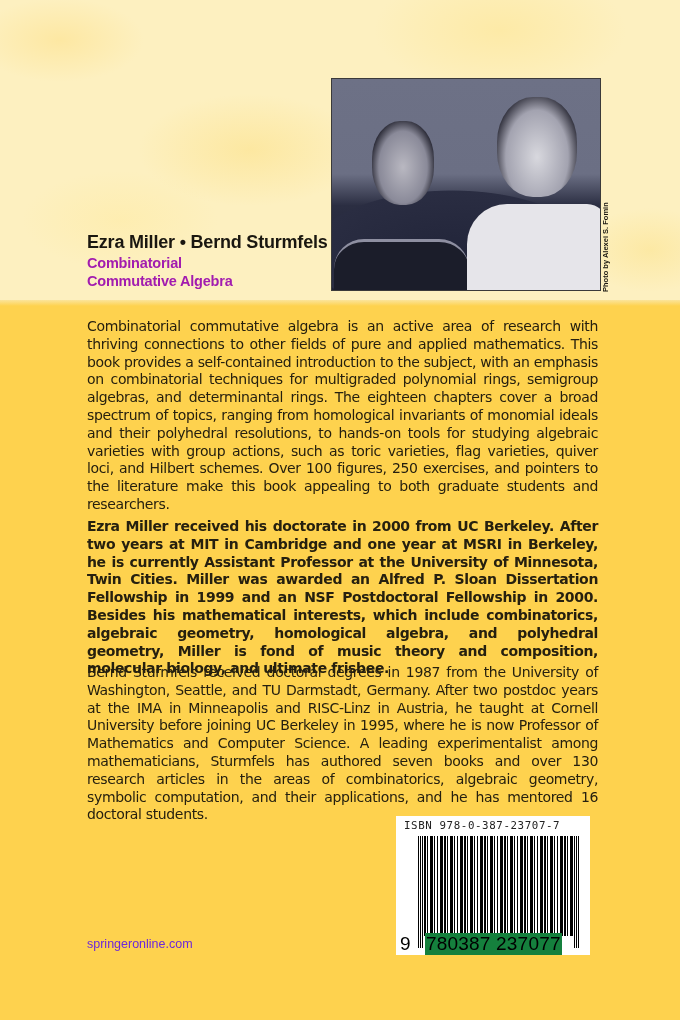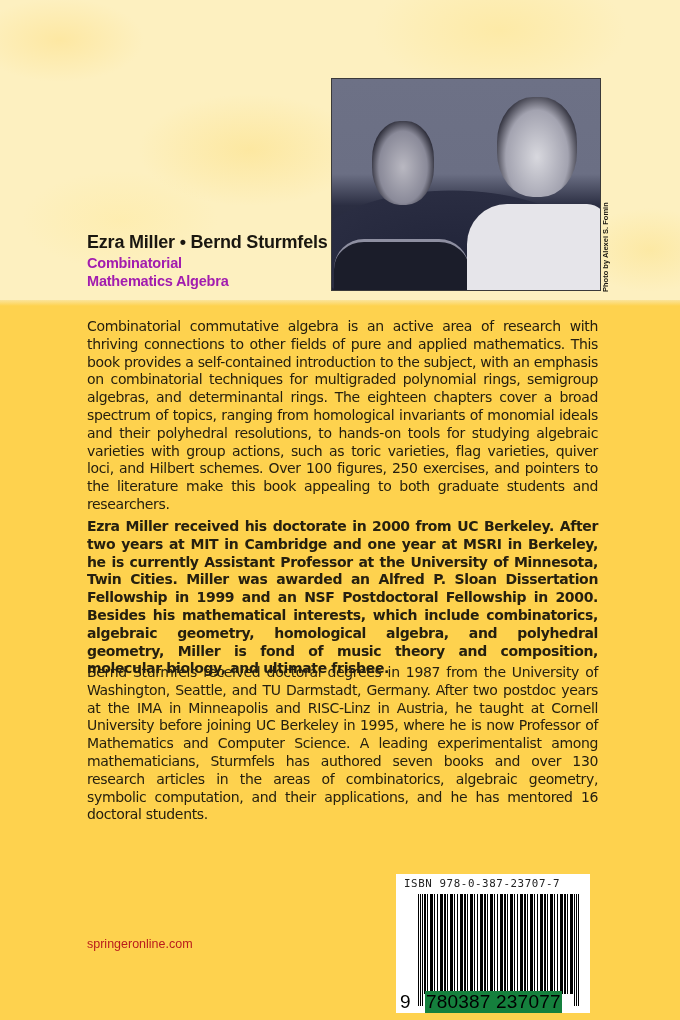--- a/index.html
+++ b/index.html
@@ -72,21 +72,21 @@
   .body-text {
     position: absolute; left: 87px; width: 511px;
     font-family: "DejaVu Sans", sans-serif;
     font-size: 14px; line-height: 17.8px; text-align: justify;
     color: #26200f; letter-spacing: -0.35px;
   }
   .p1 { top: 318px; }
   .p2 { top: 518px; font-weight: bold; }
   .p3 { top: 664px; }
   .isbn-box {
-    position: absolute; left: 396px; top: 874px; width: 194px; height: 139px;
+    position: absolute; left: 396px; top: 816px; width: 194px; height: 139px;
     background: #ffffff;
   }
   .isbn-label {
     position: absolute; left: 8px; top: 3px;
     font-family: "DejaVu Sans Mono", "Liberation Mono", monospace;
     font-size: 10.8px; color: #222; white-space: nowrap; letter-spacing: 0.6px;
   }
   .barcode {
     position: absolute; left: 28px; top: 20px; width: 150px; height: 100px;
     background: repeating-linear-gradient(90deg,
@@ -102,33 +102,33 @@
   .barcode-guard-r { left: 178px; }
   .ean-digits {
     position: absolute; left: 4px; top: 117px;
     font-family: "Liberation Sans", sans-serif; font-size: 19px; color: #000;
     white-space: nowrap; letter-spacing: 0.2px;
   }
   .ean-first { position: absolute; left: 0; }
   .ean-rest { position: absolute; left: 25px; background: #15803d; padding: 0 1px; }
   .publisher-url {
     position: absolute; left: 87px; top: 937px;
-    font-family: "Liberation Sans", sans-serif; font-size: 12.5px; color: #b91c1c;
+    font-family: "Liberation Sans", sans-serif; font-size: 12.5px; color: #6d28d9;
   }
 </style>
 </head>
 <body>
 
 <div class="top-band"></div>
 <div class="band-divider"></div>
 
 <div class="authors">Ezra Miller • Bernd Sturmfels</div>
 <div class="title">
   <div>Combinatorial</div>
-  <div>Mathematics Algebra</div>
+  <div>Commutative Algebra</div>
 </div>
 
 <div class="photo" title="Photo of Ezra Miller and Bernd Sturmfels">
   <div class="hill"></div>
   <div class="person1-head"></div>
   <div class="person1-body"></div>
   <div class="person2-head"></div>
   <div class="person2-body"></div>
 </div>
 <div class="photo-credit">Photo by Alexei S. Fomin</div>

